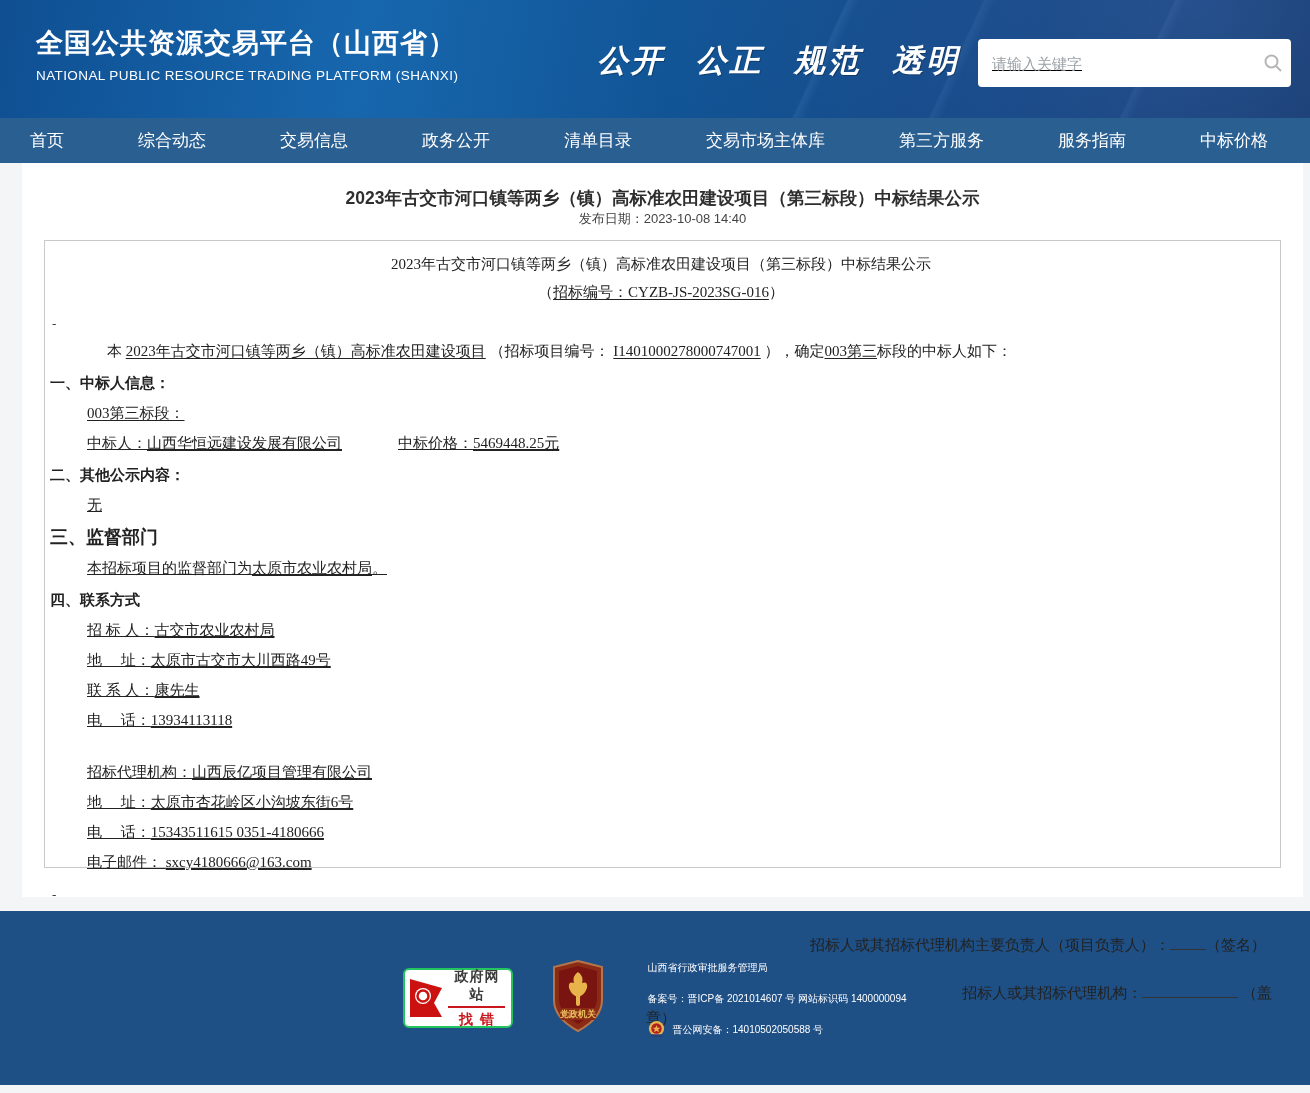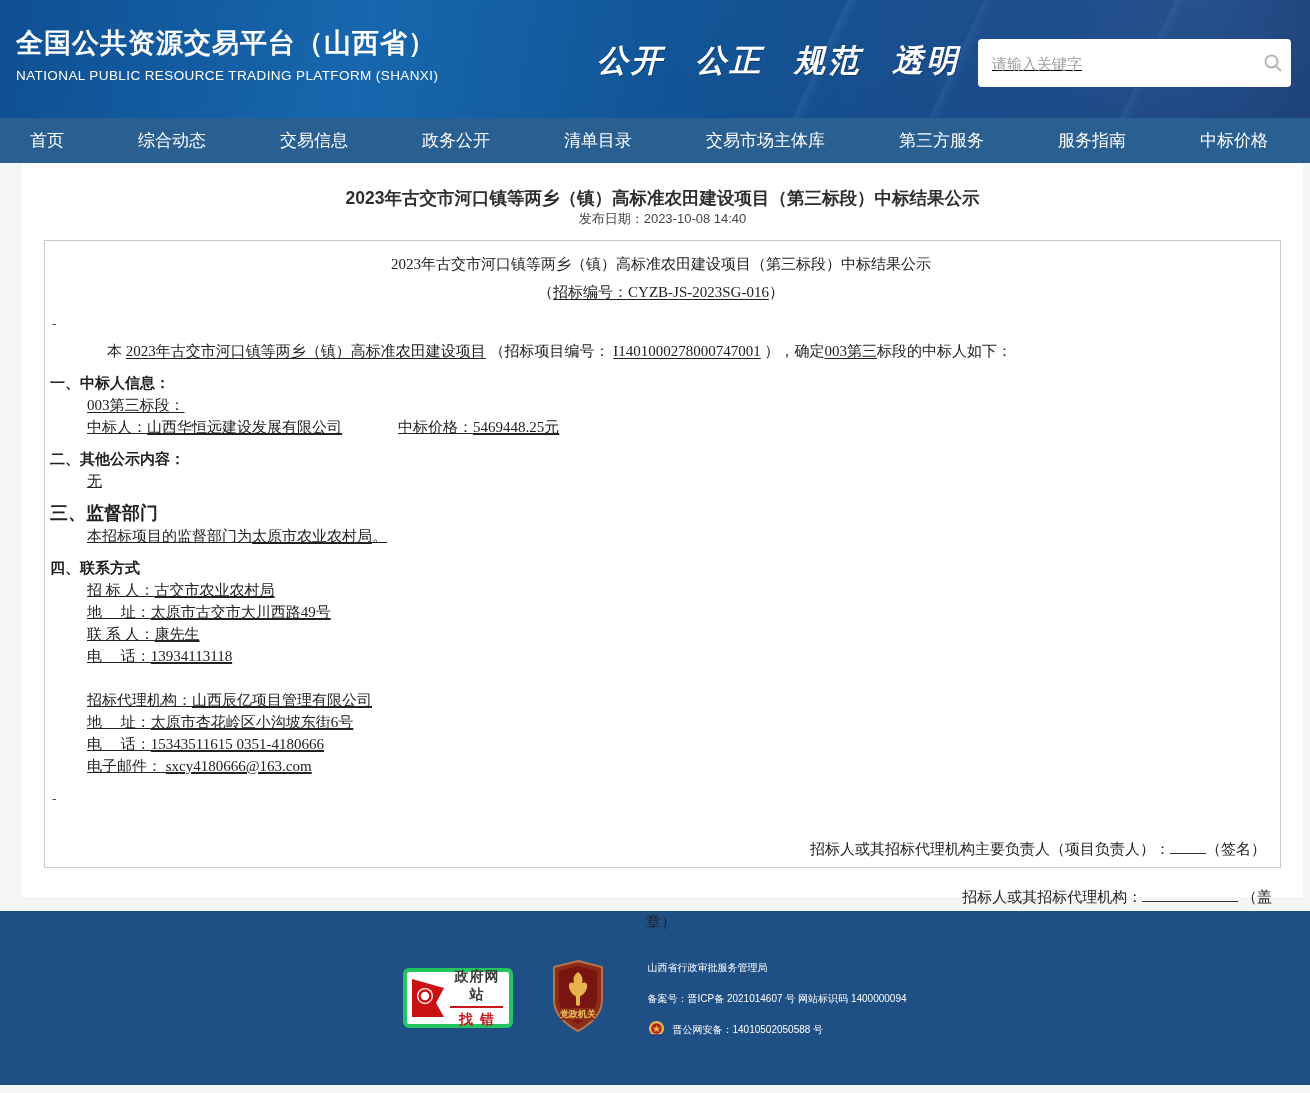--- a/index.html
+++ b/index.html
@@ -9,21 +9,21 @@
   
   .header { position:relative; height:118px;
     background:linear-gradient(100deg,#0f4f92 0%,#1767ae 28%,#115495 52%,#0b3a77 78%,#0a2a5c 100%);
     overflow:hidden; }
   .header::before { content:""; position:absolute; inset:0;
     background:
       linear-gradient(115deg, transparent 62%, rgba(120,170,230,.12) 62.2%, transparent 63%),
       linear-gradient(115deg, transparent 72%, rgba(120,170,230,.10) 72.2%, transparent 73%),
       linear-gradient(115deg, transparent 86%, rgba(120,170,230,.10) 86.2%, transparent 87%),
       radial-gradient(circle at 92% 0%, rgba(90,140,210,.35), transparent 45%); }
-  .brand { position:absolute; left:16px; top:25px; color:#fff; z-index:2; }
+  .brand { position:absolute; left:36px; top:25px; color:#fff; z-index:2; }
   .brand-title { font-size:27px; font-weight:bold; letter-spacing:1px; }
   .brand-sub { font-size:13.5px; margin-top:7px; letter-spacing:.4px; font-weight:500; }
   .slogan { position:absolute; left:597px; top:40px; z-index:2; white-space:nowrap; }
   .slogan span { font-size:31px; font-weight:900; font-style:italic; color:#fff;
     margin-right:26px; letter-spacing:3px; text-shadow:1px 1px 0 rgba(0,0,0,.25); }
   .search { position:absolute; right:19px; top:39px; width:313px; height:48px;
     background:#fff; border-radius:4px; display:flex; align-items:center; z-index:2;text-decoration:underline; }
   .search input { border:none; outline:none; flex:1; height:100%; padding:0 14px;
     font-size:15px; color:#555; background:transparent;
     font-family:"Liberation Sans", sans-serif; }
@@ -46,34 +46,34 @@
     padding:12px 8px 0 5px; font-family:"Liberation Serif", serif;
     font-size:15px; color:#222; }
   .docbox .center { text-align:center; }
   .doc-title { margin-top:2px; }
   .tender-no { margin-top:9px; }
   u, .u { text-decoration:underline; text-underline-offset:2px; }
   .dash { margin:14px 0 0 2px; font-size:13px; color:#333; }
   .intro { margin-top:9px; text-indent:57px; line-height:21px; }
   .h-sec { font-weight:bold; margin-top:11px; line-height:21px; }
   .h-big { font-weight:bold; font-size:18px; margin-top:9px; line-height:24px; }
-  .ind { margin-left:37px; margin-top:1px; line-height:21px;text-decoration:underline; }
+  .ind { margin-left:37px; margin-top:9px; line-height:21px;text-decoration:underline; }
   .gap { height:22px; }
   .price-label { margin-left:56px; }
   .sig1 { text-align:right; margin-top:32px; padding-right:6px; line-height:21px; }
   .sig2 { text-align:right; margin-top:27px; line-height:21px; }
   .sig3 { text-align:center; margin-top:4px; line-height:21px; }
   .sigline { display:inline-block; border-bottom:1px solid #333; height:13px;
     vertical-align:baseline; }
   .sigline.short { width:36px; } .sigline.long { width:96px; }
 
   
   .footer { height:174px; background:#1e4f85; display:flex; align-items:center;
     justify-content:center; }
-  .gov-logo { width:110px; height:60px; background:#fff; border:4px solid #22c55e;
+  .gov-logo { width:110px; height:60px; background:#fff; border:2px solid #22c55e;
     border-radius:6px; display:flex; align-items:center; padding:3px 6px 3px 3px;
     cursor:pointer; }
   .gov-logo-text { flex:1; text-align:center; }
   .gov-logo-line1 { font-size:14px; font-weight:bold; color:#3a3a3a; letter-spacing:1px;
     border-bottom:2px solid #c8181d; padding-bottom:2px; }
   .gov-logo-line2 { font-size:14px; font-weight:bold; color:#c8181d; letter-spacing:7px;
     margin-top:3px; padding-left:6px; }
   .badge { margin-left:38px; cursor:pointer; }
   .footer-text { margin-left:42px; color:#fff; font-size:10px; }
   .footer-text .row { line-height:31px; display:flex; align-items:center; }

